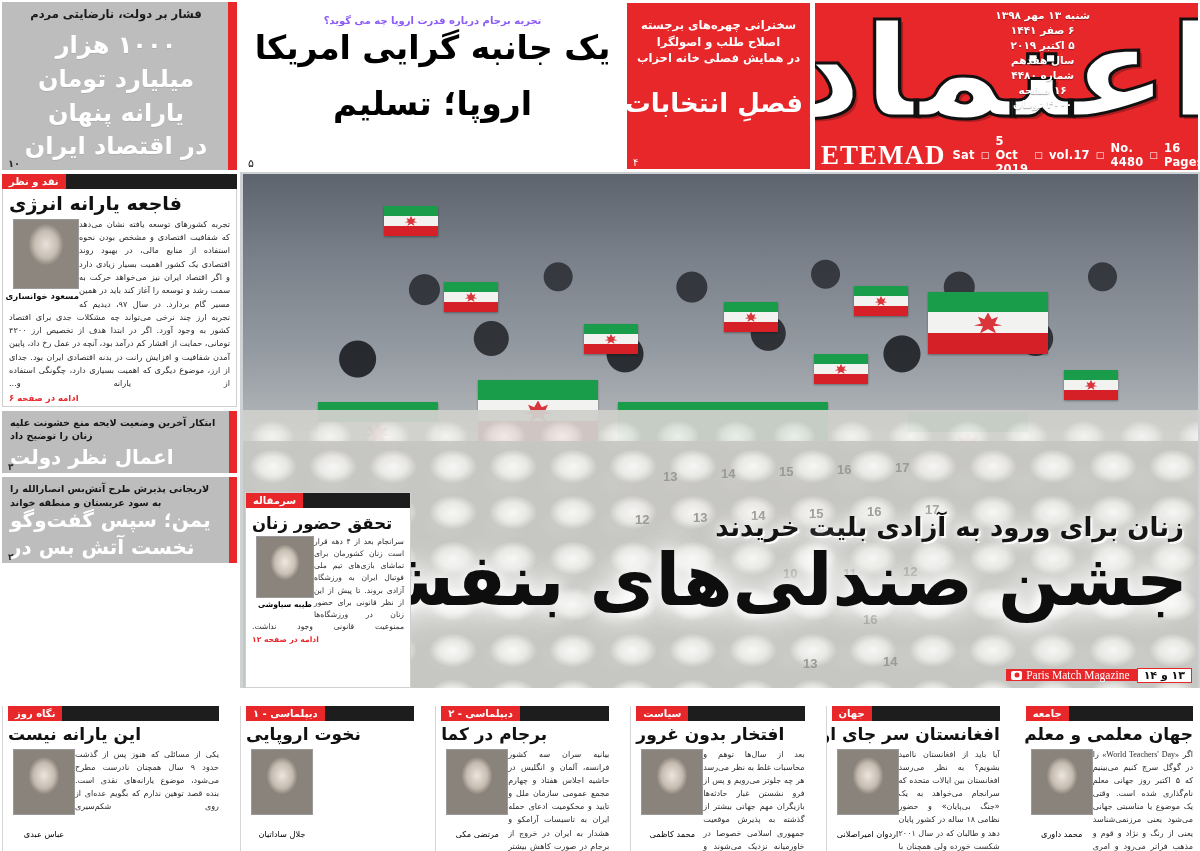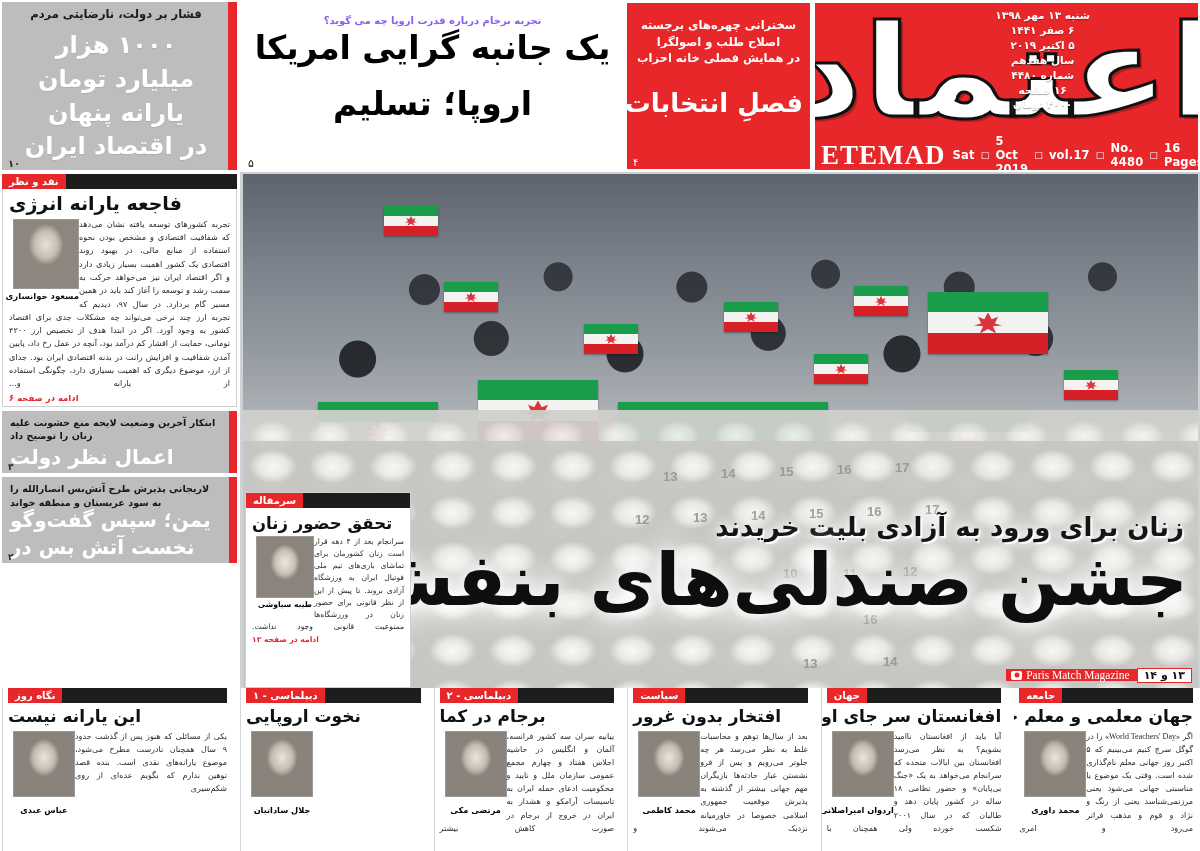--- a/index.html
+++ b/index.html
@@ -348,21 +348,21 @@
       linear-gradient(180deg,#3a3a3a 0%, #1d1d1d 100%);
   }
   .ed-caption { font-size: 7.6px; font-weight: bold; margin-top: 2px; white-space: nowrap; }
   .ed-more { clear: both; font-size: 7.6px; font-weight: bold; color: #e8272b; text-align: left; margin-top: 2px;}
 
   
   #bottom {
     position: absolute; top: 688px; right: 0;
     width: 1200px; height: 163px;
     display: flex; flex-direction: row-reverse;
-    background: #fff; padding: 0 2px 0 2px; gap: 8px;
+    background: #fff; padding: 18px 2px 0 2px; gap: 16px;
   }
   .bcol {
     height: 163px; background: #fff;
     padding: 0 5px 0 5px;
     border-left: 1px solid #d6d6d6;
     position: relative; overflow: hidden;
   }
   .bcol:last-child { border-left: none; }
   .bc-title {
     font-size: 17px; font-weight: bold; color: #111;
@@ -373,21 +373,21 @@
     font-size: 8px; line-height: 1.65; color: #2b2b2b;
     text-align: justify; text-align-last: justify;
   }
   .bc-figure { float: left; width: 62px; margin: 1px 0 2px 5px; text-align: center; }
   .bc-photo {
     width: 62px; height: 66px; border: 1px solid #9a9a9a;
     background-image:
       radial-gradient(ellipse 19px 23px at 50% 40%, #ece6de 0%, #c5bbb0 55%, #8a837b 82%),
       linear-gradient(180deg,#cfcfcf 0%, #7d7d7d 100%);
   }
-  .bc-caption { font-size: 8.2px; font-weight: bold; margin-top: 8px; white-space: nowrap; }
+  .bc-caption { font-size: 8.2px; font-weight: normal; margin-top: 14px; white-space: nowrap; }
   .latin { direction: ltr; display: inline; font-family: "Liberation Serif", serif; }
 </style>
 </head>
 <body>
 
 <div id="page">
 
   <div id="topbar">
 
     <div class="promo-right">

